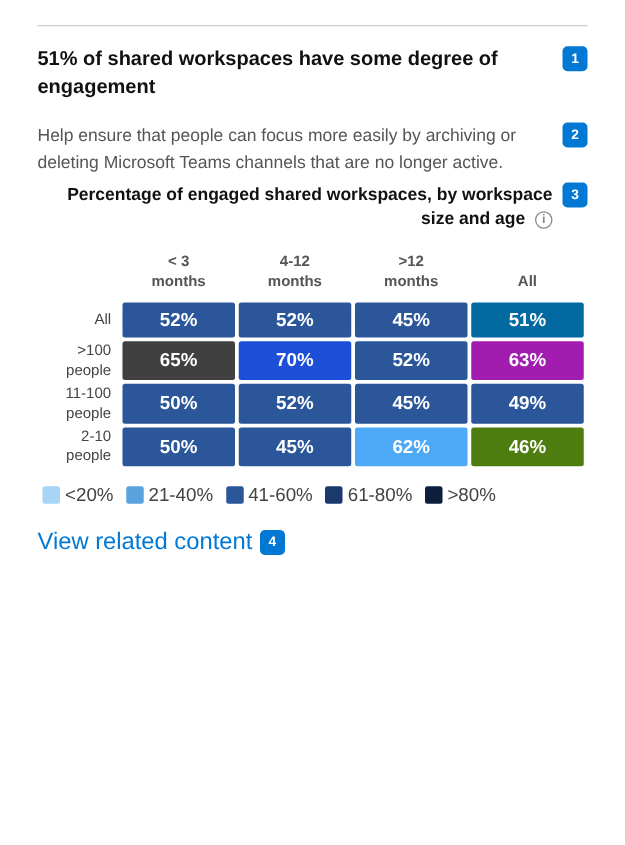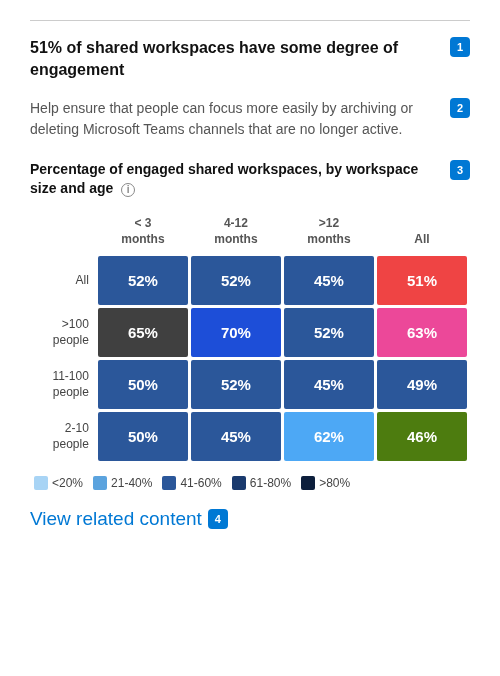--- a/index.html
+++ b/index.html
@@ -34,21 +34,21 @@
       line-height: 1.4;
       flex: 1;
       padding-right: 8px;
     }
 
     
     .section2 {
       display: flex;
       align-items: flex-start;
       justify-content: flex-end;
-      margin-bottom: 20px;
+      margin-bottom: 6px;
     }
     .section2-text {
       font-size: 14px;
       color: #555;
       line-height: 1.5;
       flex: 1;
       padding-right: 8px;
     }
 
     
@@ -66,20 +66,21 @@
       flex-shrink: 0;
       padding: 0 4px;
     }
 
     
     .section3 {
       display: flex;
       align-items: flex-start;
       justify-content: space-between;
       margin-bottom: 10px;
+      text-align: right;
     }
     .section3-title {
       font-size: 14px;
       font-weight: 700;
       color: #111;
       line-height: 1.4;
       flex: 1;
       padding-right: 8px;
     }
     .info-icon {
@@ -112,21 +113,21 @@
       color: #444;
       text-align: right;
       padding-right: 6px;
       vertical-align: middle;
       white-space: nowrap;
       width: 55px;
       line-height: 1.3;
     }
     .cell {
       width: 80px;
-      height: 49px;
+      height: 28px;
       text-align: center;
       vertical-align: middle;
       font-size: 15px;
       font-weight: 600;
       color: #fff;
       border-radius: 2px;
     }
     .col-header {
       font-size: 12px;
       color: #555;
@@ -145,21 +146,21 @@
       align-items: center;
       flex-wrap: wrap;
       gap: 10px;
       margin-bottom: 18px;
       padding-left: 4px;
     }
     .legend-item {
       display: flex;
       align-items: center;
       gap: 4px;
-      font-size: 12px;
+      font-size: 15px;
       color: #444;
     }
     .legend-swatch {
       width: 14px;
       height: 14px;
       border-radius: 2px;
       flex-shrink: 0;
     }
 
     
@@ -212,29 +213,29 @@
 months</th>
           <th class="col-header" style="white-space: pre-line;">All</th>
         </tr>
       </thead>
       <tbody id="table-body">
       <tr>
             <td class="row-label" style="white-space: pre-line;">All</td>
             <td class="cell" style="background-color: rgb(43, 87, 154);">52%</td>
             <td class="cell" style="background-color: rgb(43, 87, 154);">52%</td>
             <td class="cell" style="background-color: rgb(43, 87, 154);">45%</td>
-            <td class="cell" style="background-color: #ef4444;">51%</td>
+            <td class="cell" style="background-color: #0369a1;">51%</td>
           </tr>
           <tr>
             <td class="row-label" style="white-space: pre-line;">&gt;100
 people</td>
             <td class="cell" style="background-color: #404040;">65%</td>
             <td class="cell" style="background-color: #1d4ed8;">70%</td>
             <td class="cell" style="background-color: rgb(43, 87, 154);">52%</td>
-            <td class="cell" style="background-color: #ec4899;">63%</td>
+            <td class="cell" style="background-color: #a21caf;">63%</td>
           </tr>
           <tr>
             <td class="row-label" style="white-space: pre-line; margin-top: 34px;">11-100
 people</td>
             <td class="cell" style="background-color: rgb(43, 87, 154);">50%</td>
             <td class="cell" style="background-color: rgb(43, 87, 154);">52%</td>
             <td class="cell" style="background-color: rgb(43, 87, 154);">45%</td>
             <td class="cell" style="background-color: rgb(43, 87, 154);">49%</td>
           </tr>
           <tr>

